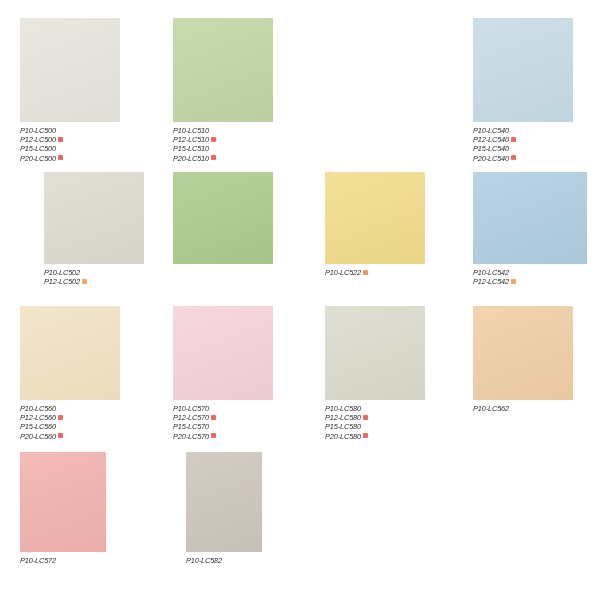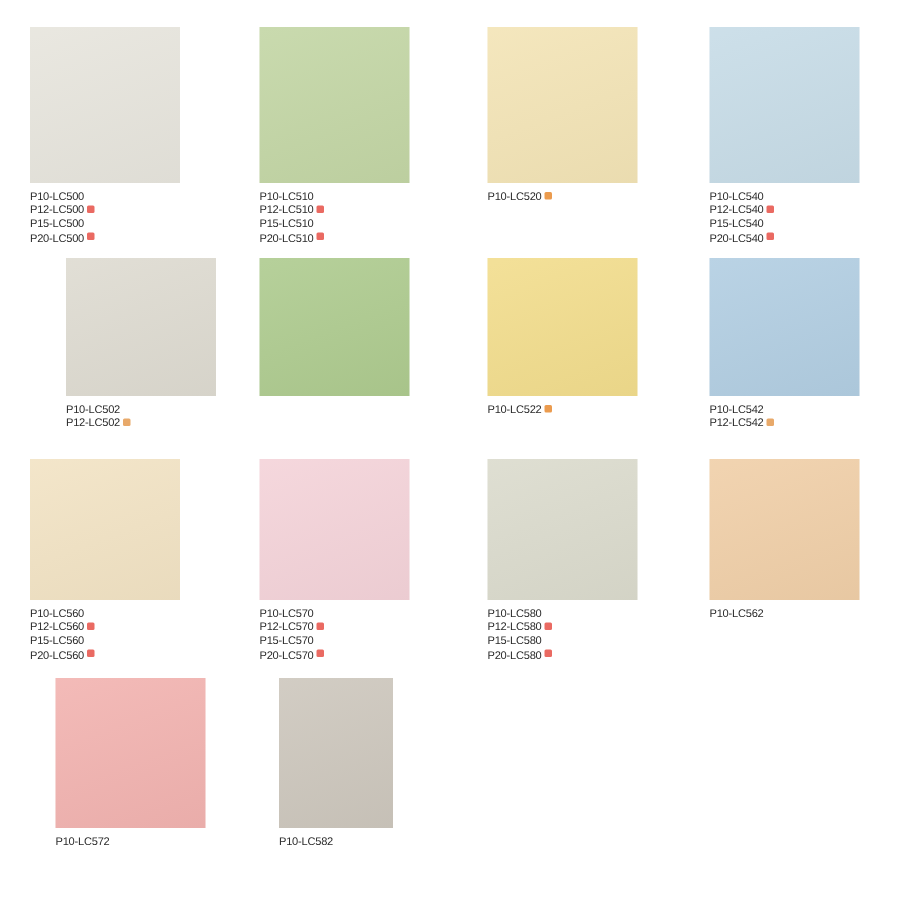--- a/index.html
+++ b/index.html
@@ -12,20 +12,21 @@
     height: 600px;
     font-family: "Liberation Sans", sans-serif;
     overflow: hidden;
     position: relative;
   }
   #catalog {
     position: relative;
     width: 600px;
     height: 600px;
     background: #ffffff;
+    font-style: italic;
   }
   .swatch-cell {
     position: absolute;
   }
   .swatch-chip {
     width: 100%;
     box-sizing: border-box;
     background-image: linear-gradient(160deg, rgba(255,255,255,0.10), rgba(0,0,0,0.035));
   }
   .swatch-labels {
@@ -90,29 +91,20 @@
         </div>
         <div class="code-line">
           <span class="code-text">P15-LC510</span>
         </div>
         <div class="code-line">
           <span class="code-text">P20-LC510</span>
           <span class="code-badge" style="background-color: rgb(234, 106, 98);"></span>
         </div>
       </div>
     </div>
-    <div class="swatch-cell" style="left: 325px; top: 18px; width: 100px;">
-      <div class="swatch-chip" style="height: 104px; background-color: rgb(243, 228, 182);"></div>
-      <div class="swatch-labels">
-        <div class="code-line">
-          <span class="code-text">P10-LC520</span>
-          <span class="code-badge" style="background-color: rgb(235, 155, 78);"></span>
-        </div>
-      </div>
-    </div>
     <div class="swatch-cell" style="left: 473px; top: 18px; width: 100px;">
       <div class="swatch-chip" style="height: 104px; background-color: rgb(199, 220, 231);"></div>
       <div class="swatch-labels">
         <div class="code-line">
           <span class="code-text">P10-LC540</span>
         </div>
         <div class="code-line">
           <span class="code-text">P12-LC540</span>
           <span class="code-badge" style="background-color: rgb(234, 106, 98);"></span>
         </div>
@@ -142,21 +134,21 @@
     </div>
     <div class="swatch-cell" style="left: 325px; top: 172px; width: 100px;">
       <div class="swatch-chip" style="height: 92px; background-color: rgb(242, 221, 141);"></div>
       <div class="swatch-labels">
         <div class="code-line">
           <span class="code-text">P10-LC522</span>
           <span class="code-badge" style="background-color: rgb(235, 155, 78);"></span>
         </div>
       </div>
     </div>
-    <div class="swatch-cell" style="left: 473px; top: 172px; width: 100px;">
+    <div class="swatch-cell" style="left: 473px; top: 172px; width: 114px;">
       <div class="swatch-chip" style="height: 92px; background-color: rgb(178, 206, 226);"></div>
       <div class="swatch-labels">
         <div class="code-line">
           <span class="code-text">P10-LC542</span>
         </div>
         <div class="code-line">
           <span class="code-text">P12-LC542</span>
           <span class="code-badge" style="background-color: rgb(232, 169, 106);"></span>
         </div>
       </div>
@@ -219,21 +211,21 @@
       </div>
     </div>
     <div class="swatch-cell" style="left: 473px; top: 306px; width: 100px;">
       <div class="swatch-chip" style="height: 94px; background-color: rgb(240, 207, 168);"></div>
       <div class="swatch-labels">
         <div class="code-line">
           <span class="code-text">P10-LC562</span>
         </div>
       </div>
     </div>
-    <div class="swatch-cell" style="left: 37px; top: 452px; width: 100px;">
+    <div class="swatch-cell" style="left: 20px; top: 452px; width: 86px;">
       <div class="swatch-chip" style="height: 100px; background-color: rgb(242, 179, 176);"></div>
       <div class="swatch-labels">
         <div class="code-line">
           <span class="code-text">P10-LC572</span>
         </div>
       </div>
     </div>
     <div class="swatch-cell" style="left: 186px; top: 452px; width: 76px;">
       <div class="swatch-chip" style="height: 100px; background-color: rgb(205, 199, 189);"></div>
       <div class="swatch-labels">

